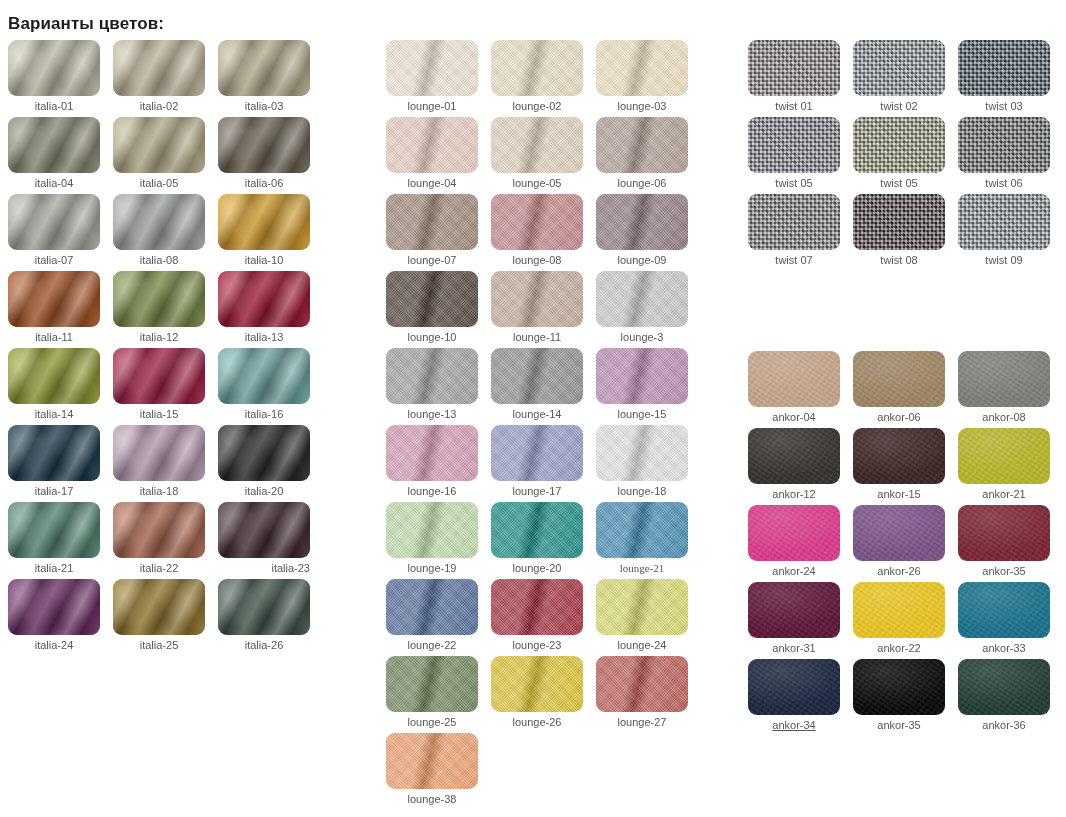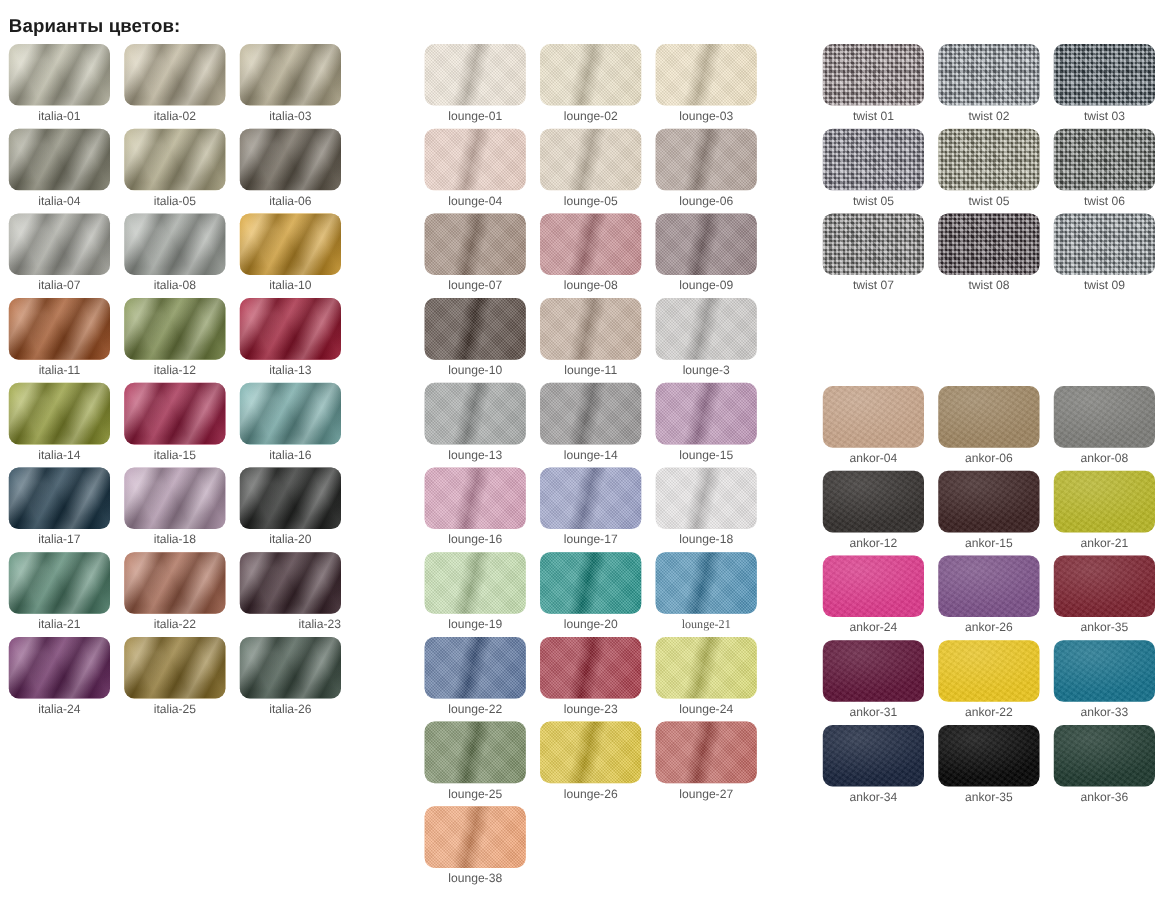--- a/index.html
+++ b/index.html
@@ -565,21 +565,21 @@
           <div class="swatch-cell">
             <div class="swatch leather" style="background: rgb(23, 112, 138);">
               <div class="tex"></div>
             </div>
             <div class="label" style="color: rgb(88, 88, 88);">ankor-33</div>
           </div>
           <div class="swatch-cell">
             <div class="swatch leather" style="background: rgb(25, 36, 60);">
               <div class="tex"></div>
             </div>
-            <div class="label" style="color: rgb(88, 88, 88);">ankor-34</div>
+            <div class="label" style="color: rgb(88, 88, 88); text-decoration: underline;">ankor-34</div>
           </div>
           <div class="swatch-cell">
             <div class="swatch leather" style="background: rgb(7, 7, 7);">
               <div class="tex"></div>
             </div>
             <div class="label" style="color: rgb(88, 88, 88);">ankor-35</div>
           </div>
           <div class="swatch-cell">
             <div class="swatch leather" style="background: rgb(32, 58, 48);">
               <div class="tex"></div>

